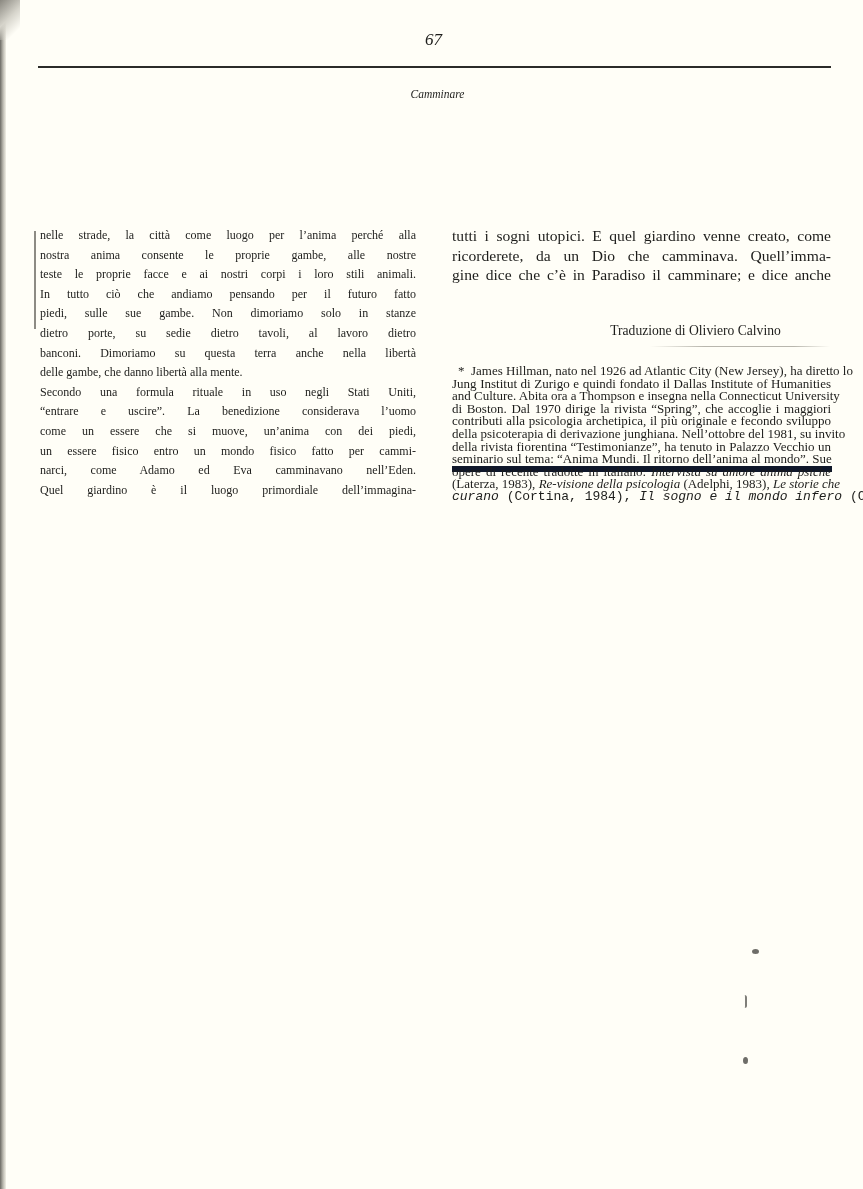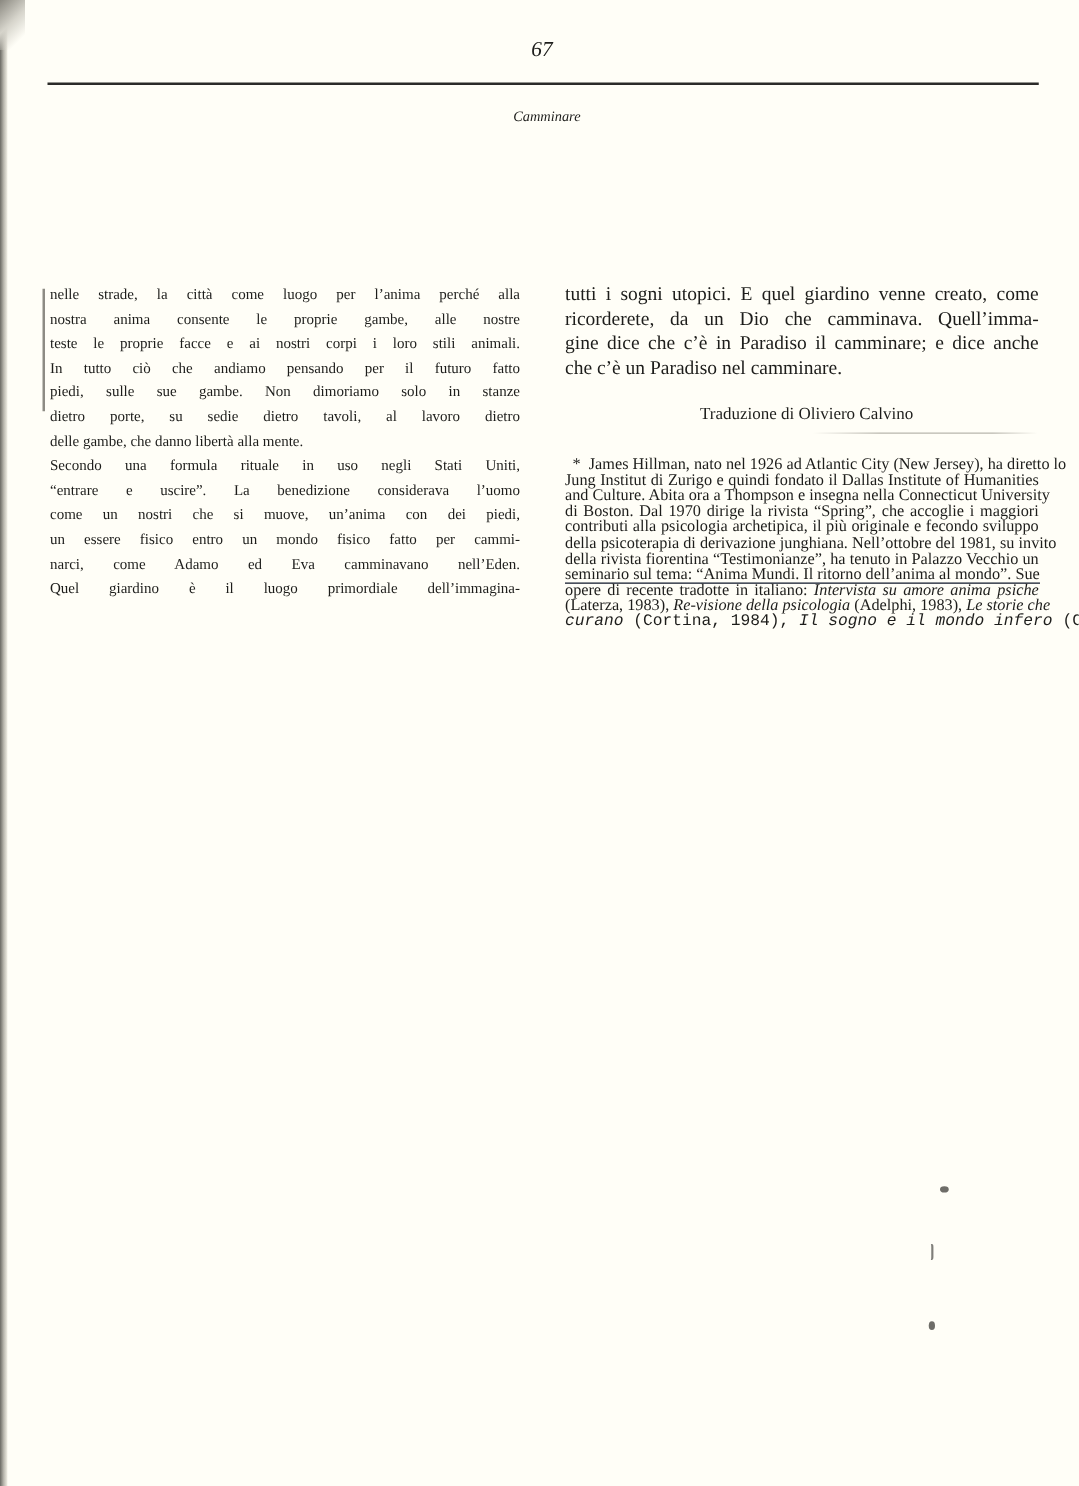--- a/index.html
+++ b/index.html
@@ -92,21 +92,21 @@
       text-align: justify;
     }
     .line.last {
       text-align-last: left;
     }
     .credit {
       position: absolute;
       left: 560px;
       top: 323px;
       width: 271px;
-      text-align: left;
+      text-align: center;
       font-size: 13.6px;
     }
     .credit-rule {
       position: absolute;
       left: 650px;
       top: 346px;
       width: 180px;
       height: 1px;
       background: linear-gradient(to right, rgba(180,178,170,0), #b8b6ad 30%, #b8b6ad 80%, rgba(180,178,170,0));
     }
@@ -122,21 +122,21 @@
       text-align-last: justify;
     }
     .footnote .line.last {
       text-align-last: left;
       font-family: Liberation Mono, monospace;
     }
     .footnote .first {
       padding-left: 6px;
     }
     .underline-mark {
-      border-bottom: 1px solid #0f172a;
+      border-bottom: 6px solid #0f172a;
     }
     i { font-style: italic; }
     .speck {
       position: absolute;
       background: #3d3c38;
       border-radius: 50%;
       opacity: 0.75;
     }
   </style>
 </head>
@@ -151,34 +151,34 @@
 
 <div class="margin-bar"></div>
 
 <div class="col-left">
   <span class="line">nelle strade, la città come luogo per l’anima perché alla</span>
   <span class="line">nostra anima consente le proprie gambe, alle nostre</span>
   <span class="line">teste le proprie facce e ai nostri corpi i loro stili animali.</span>
   <span class="line">In tutto ciò che andiamo pensando per il futuro fatto</span>
   <span class="line">piedi, sulle sue gambe. Non dimoriamo solo in stanze</span>
   <span class="line">dietro porte, su sedie dietro tavoli, al lavoro dietro</span>
+  <span class="line">banconi. Dimoriamo su questa terra anche nella libertà</span>
   <span class="line last">delle gambe, che danno libertà alla mente.</span>
   <span class="line">Secondo una formula rituale in uso negli Stati Uniti,</span>
   <span class="line">“entrare e uscire”. La benedizione considerava l’uomo</span>
-  <span class="line">come un nostri che si muove, un’anima con dei piedi,</span>
+  <span class="line">come un essere che si muove, un’anima con dei piedi,</span>
   <span class="line">un essere fisico entro un mondo fisico fatto per cammi-</span>
   <span class="line">narci, come Adamo ed Eva camminavano nell’Eden.</span>
   <span class="line">Quel giardino è il luogo primordiale dell’immagina-</span>
 </div>
 
 <div class="col-right">
   <span class="line">tutti i sogni utopici. E quel giardino venne creato, come</span>
   <span class="line">ricorderete, da un Dio che camminava. Quell’imma-</span>
   <span class="line">gine dice che c’è in Paradiso il camminare; e dice anche</span>
-  <span class="line last">che c’è un Paradiso nel camminare.</span>
 </div>
 
 <div class="credit">Traduzione di Oliviero Calvino</div>
 <div class="credit-rule"></div>
 
 <div class="footnote">
   <span class="line first"><span>*</span>&nbsp;&nbsp;<span>James Hillman, nato nel 1926 ad Atlantic City (New Jersey), ha diretto lo</span></span>
   <span class="line">Jung Institut di Zurigo e quindi fondato il Dallas Institute of Humanities</span>
   <span class="line">and Culture. Abita ora a Thompson e insegna nella Connecticut University</span>
   <span class="line">di Boston. Dal 1970 dirige la rivista “Spring”, che accoglie i maggiori</span>

